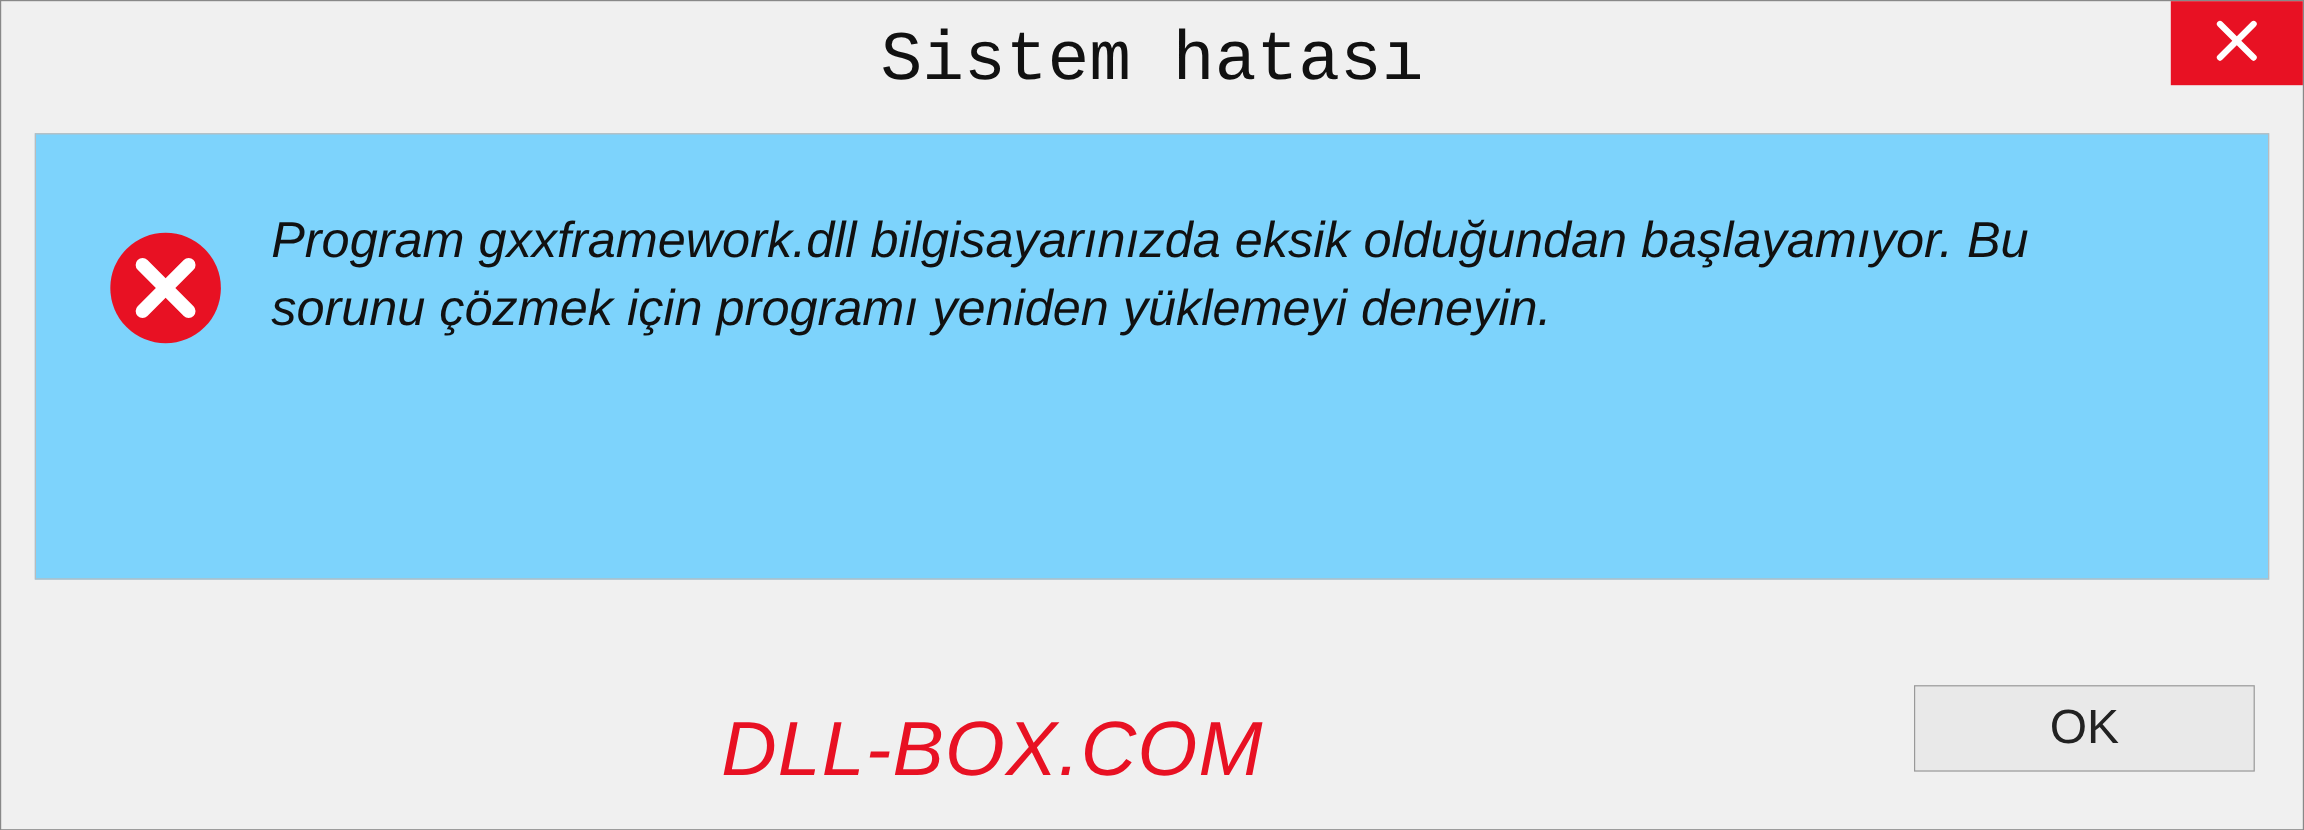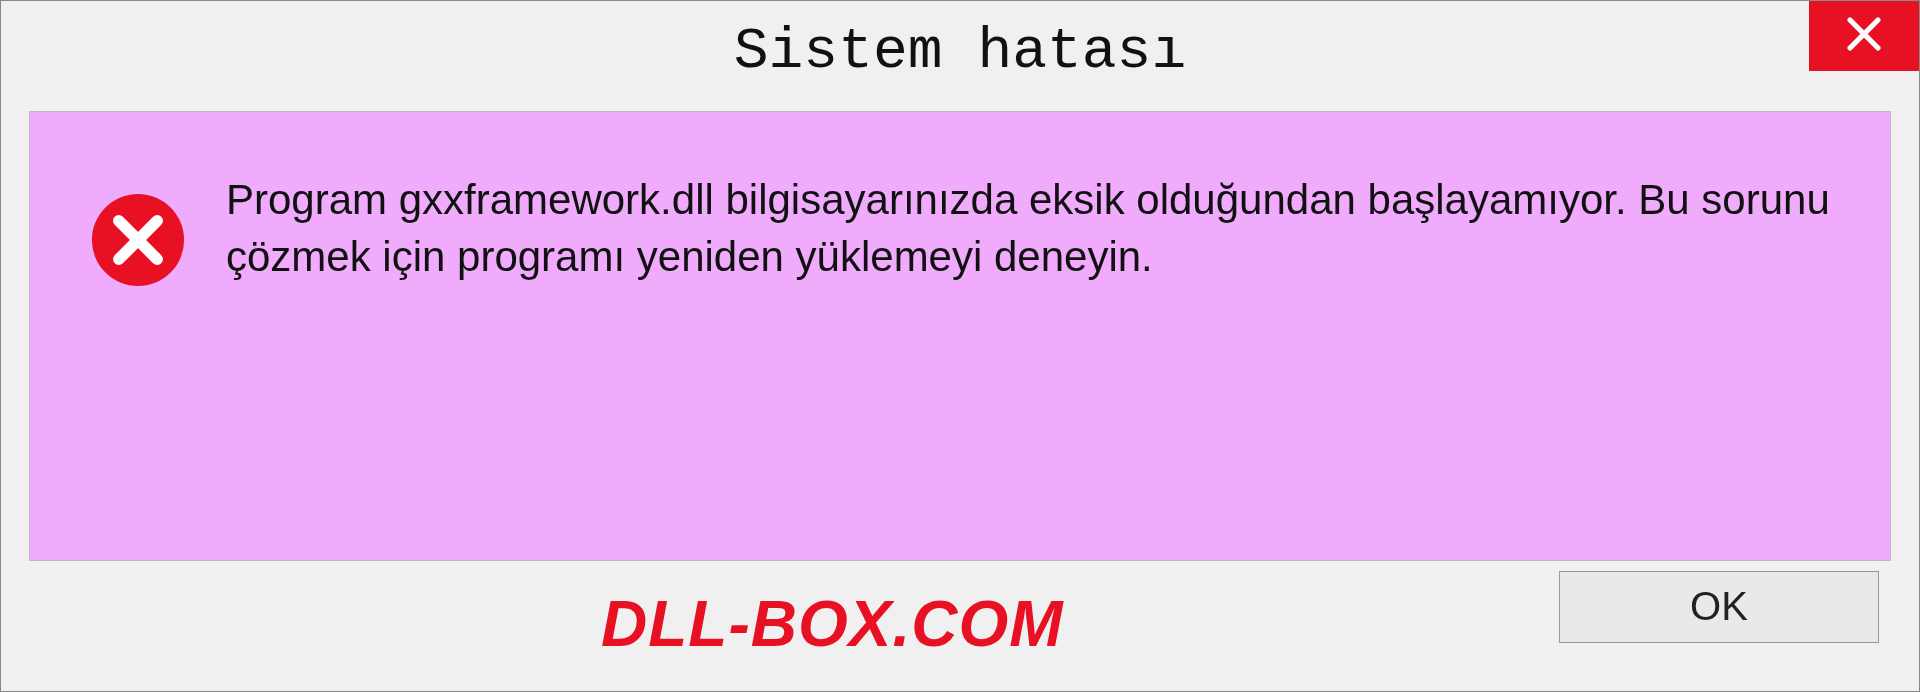--- a/index.html
+++ b/index.html
@@ -47,26 +47,27 @@
       justify-content: center;
       cursor: pointer;
     }
     .close-button svg {
       width: 42px;
       height: 42px;
     }
     .content-box {
       margin: 10px 28px 0 28px;
       border: 1px solid #bbb;
-      background: #f0abfc;
+      background: #7dd3fc;
       padding: 60px 60px 140px 60px;
-      height: 450px;
+      height: 372px;
       display: flex;
       align-items: flex-start;
       gap: 40px;
+      font-style: italic;
     }
     .error-icon {
       flex-shrink: 0;
       width: 96px;
       height: 96px;
       margin-top: 20px;
     }
     .error-icon svg {
       width: 100%;
       height: 100%;
@@ -83,29 +84,29 @@
       left: 0;
       right: 0;
       display: flex;
       align-items: center;
       justify-content: space-between;
       padding: 0 40px 0 60px;
     }
     .watermark {
       font-family: Arial, sans-serif;
       font-size: 64px;
-      font-weight: 700;
+      font-weight: 400;
       font-style: italic;
       color: #e81123;
       letter-spacing: 1px;
       margin-left: 540px;
       margin-top: 35px;
     }
     .ok-button {
-      width: 320px;
+      width: 284px;
       height: 72px;
       border: 1px solid #999;
       background: #e9e9e9;
       font-size: 40px;
       color: #222;
       font-family: inherit;
       cursor: pointer;
       display: flex;
       align-items: center;
       justify-content: center;

